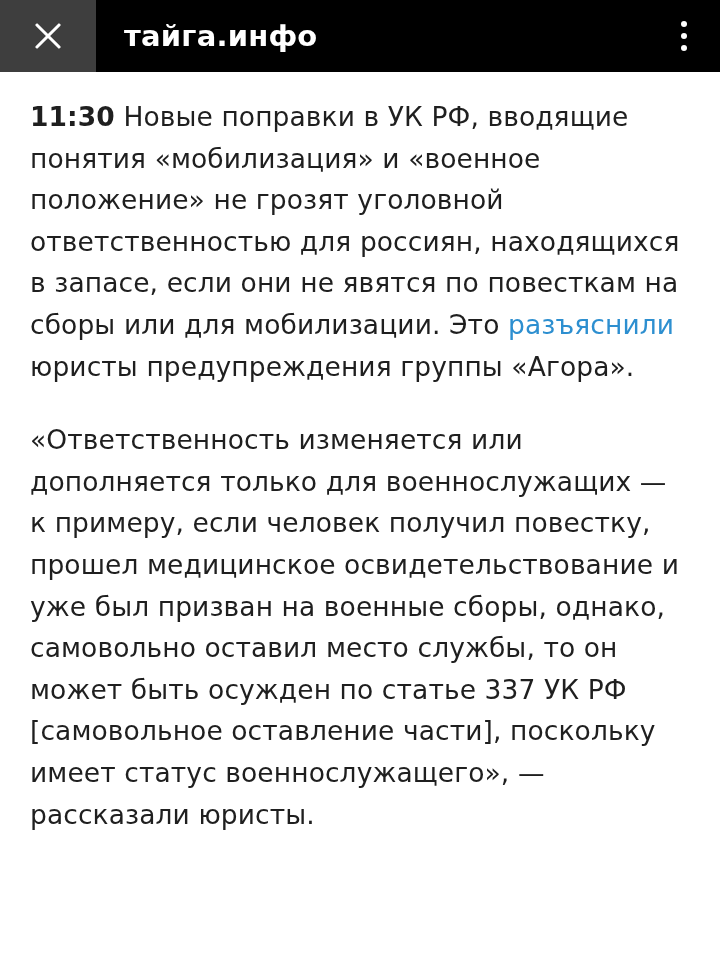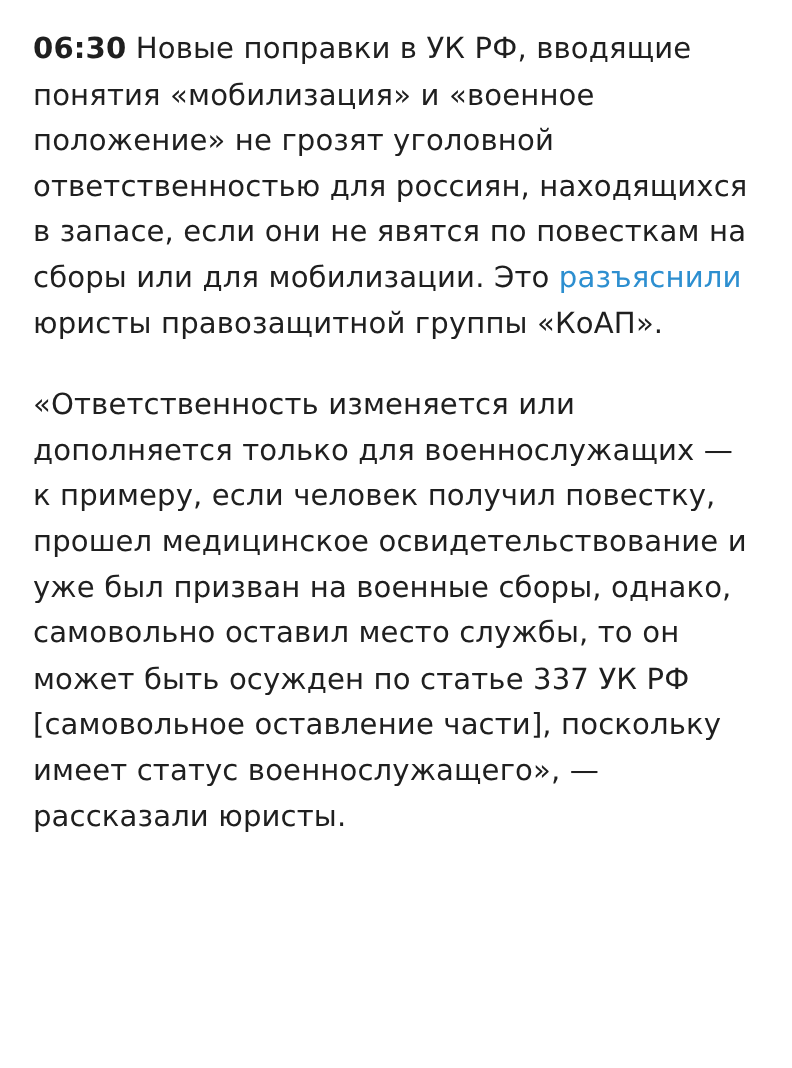--- a/index.html
+++ b/index.html
@@ -120,24 +120,37 @@
   .inline-link {
     color: #2d8fd0;
     text-decoration: none;
   }
 </style>
 </head>
 <body>
 
 <div class="screen">
 
+  <div class="topbar">
+    <div class="topbar-left">
+      <span class="close-icon"></span>
+    </div>
+    <div class="topbar-title">тайга.инфо</div>
+    <div class="topbar-right">
+      <span class="overflow-icon">
+        <i></i>
+          <i></i>
+          <i></i>
+      </span>
+    </div>
+  </div>
 
   <div class="content">
 
     <p class="para">
-      <span class="time">06:30</span><span> Новые поправки в УК РФ, вводящие понятия «мобилизация» и «военное положение» не грозят уголовной ответственностью для россиян, находящихся в запасе, если они не явятся по повесткам на сборы или для мобилизации. Это </span><a class="inline-link" href="#">разъяснили</a><span> юристы правозащитной группы «КоАП».</span>
+      <span class="time">11:30</span><span> Новые поправки в УК РФ, вводящие понятия «мобилизация» и «военное положение» не грозят уголовной ответственностью для россиян, находящихся в запасе, если они не явятся по повесткам на сборы или для мобилизации. Это </span><a class="inline-link" href="#">разъяснили</a><span> юристы предупреждения группы «Агора».</span>
     </p>
 
 
     <p class="para">«Ответственность изменяется или дополняется только для военнослужащих — к примеру, если человек получил повестку, прошел медицинское освидетельствование и уже был призван на военные сборы, однако, самовольно оставил место службы, то он может быть осужден по статье 337 УК РФ [самовольное оставление части], поскольку имеет статус военнослужащего», — рассказали юристы.</p>
 
   </div>
 </div>
 
 </body></html>

